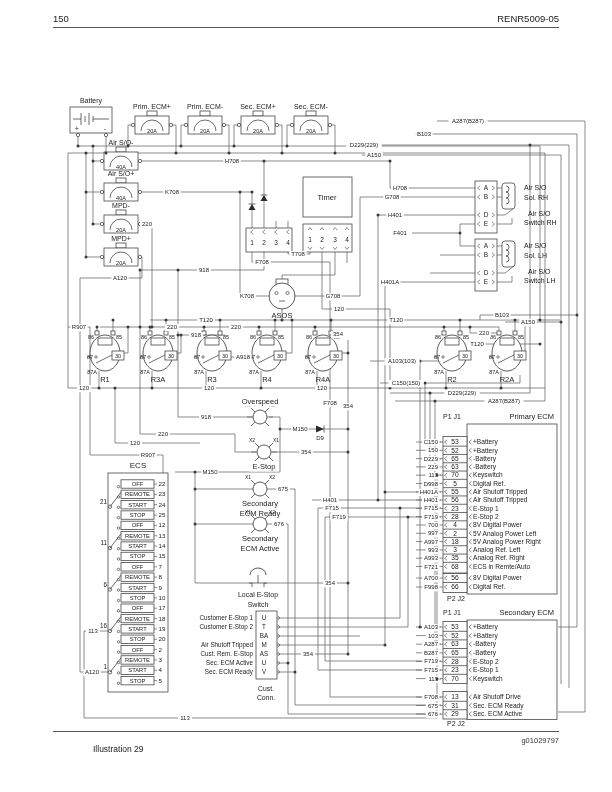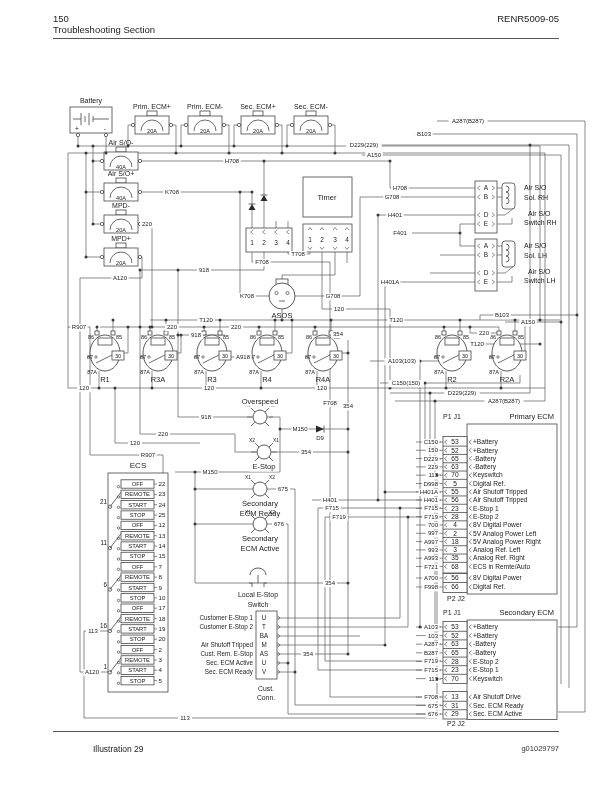--- a/index.html
+++ b/index.html
@@ -3,35 +3,32 @@
 <meta charset="utf-8">
 <style>
   html,body{margin:0;padding:0;background:#e8e8e8;}
   .page{width:612px;height:792px;position:relative;background:#ffffff;
         font-family:"Liberation Sans",sans-serif;color:#222;overflow:hidden;
         margin:0 auto;box-shadow:0 0 4px rgba(0,0,0,.3);}
   .hdr{position:absolute;top:13px;left:53px;width:506px;font-size:9.5px;line-height:11px;
        border-bottom:1px solid #555;padding-bottom:3px;}
   .hdr .row1{display:flex;justify-content:space-between;}
   .ftr{position:absolute;top:731px;left:53px;width:506px;border-top:1px solid #555;font-size:8.5px;}
-  .ftr .gid{position:absolute;right:0;top:12px;font-size:7.5px;color:#333;}
+  .ftr .gid{position:absolute;right:0;top:4px;font-size:7.5px;color:#333;}
   .ftr .ill{position:absolute;left:0;top:12px;padding-left:40px;}
   svg text{fill:#1c1c1c;}
 </style>
 </head>
 <body>
 
 <div class="page">
   <div class="hdr">
     <div class="row1">
       <span>150</span>
       <span>RENR5009-05</span>
-    </div>
-    <div>
-      <span>Troubleshooting Section</span>
     </div>
   </div>
 
   <svg id="diag" width="612" height="792" viewBox="0 0 612 792" style="position:absolute;left:0;top:0;">
       <path d="M78 137 L78 146" fill="none" stroke="#5a5a5a" stroke-width="0.7"></path>
       <path d="M106 137 L106 153" fill="none" stroke="#5a5a5a" stroke-width="0.7"></path>
       <path d="M78 146 L540 146" fill="none" stroke="#5a5a5a" stroke-width="0.7"></path>
       <path d="M68 153 L545 153" fill="none" stroke="#5a5a5a" stroke-width="0.7"></path>
       <path d="M540 146 L540 320" fill="none" stroke="#5a5a5a" stroke-width="0.7"></path>
       <path d="M545 153 L545 401" fill="none" stroke="#5a5a5a" stroke-width="0.7"></path>

